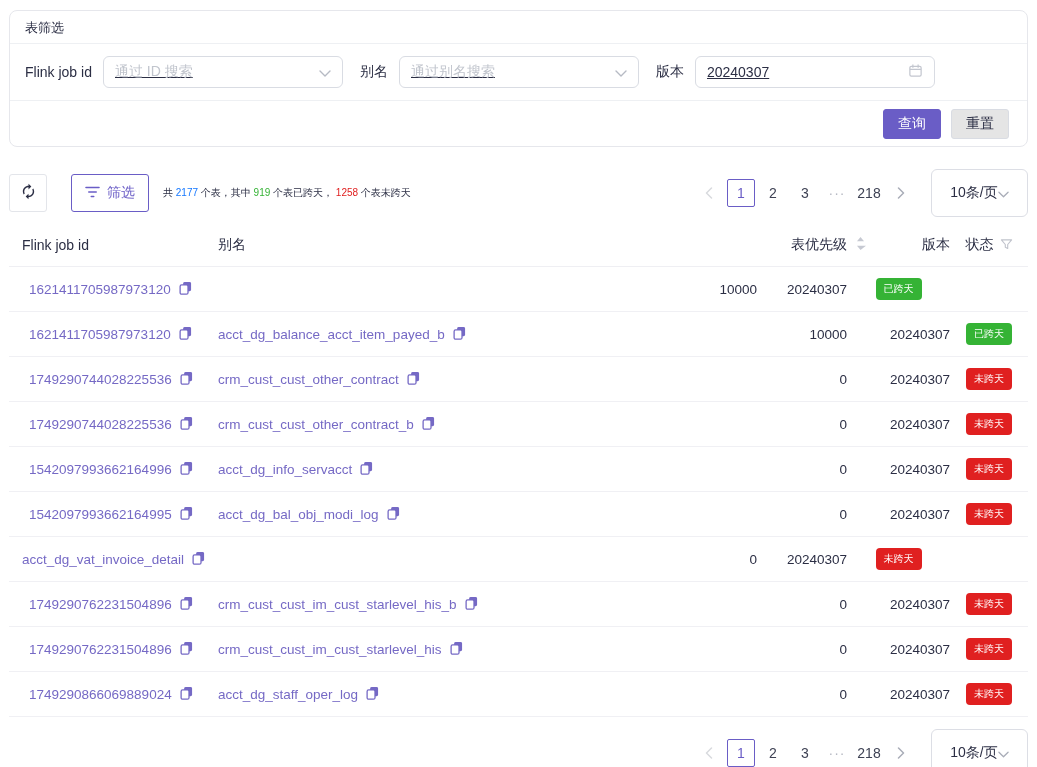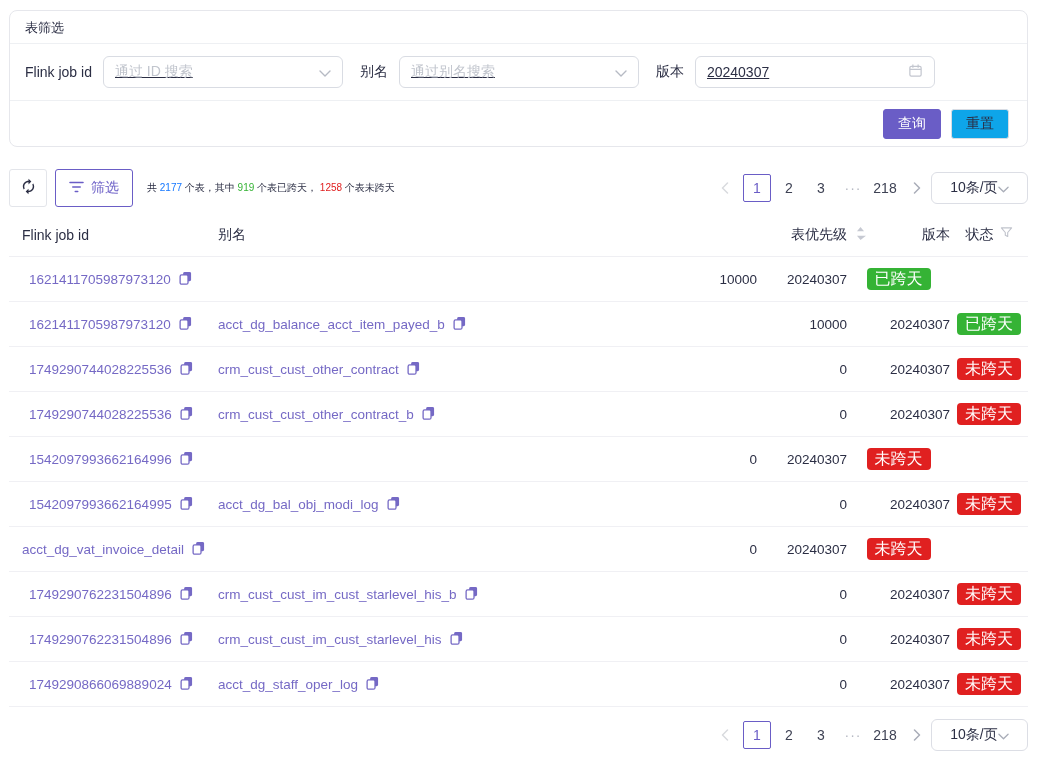--- a/index.html
+++ b/index.html
@@ -21,57 +21,57 @@
   .field .flabel{margin-right:11px;white-space:nowrap;}
   .selectbox,.datebox{
     width:240px;height:32px;border:1px solid #d9dce3;border-radius:6px;background:#fff;
     display:flex;align-items:center;padding:0 11px;text-decoration:underline;
   }
   .selectbox .ph{flex:1;color:#c1c5cd;font-size:14px;overflow:hidden;white-space:nowrap;}
   .datebox input{flex:1;border:0;outline:0;background:transparent;font:inherit;color:var(--text);padding:0;min-width:0;}
   .card-actions{height:46px;border-top:1px solid #eef0f3;display:flex;align-items:center;justify-content:flex-end;gap:10px;padding:0 18px;}
   .btn{height:30px;padding:0 14px;border-radius:3px;font-size:14px;display:inline-flex;align-items:center;cursor:pointer;font-family:inherit;}
   .btn-primary{background:var(--accent);border:1px solid var(--accent);color:#fff;}
-  .btn-default{background:#0ea5e9;border:1px solid #d9dce3;color:var(--text);}
+  .btn-default{background:#e5e5e5;border:1px solid #d9dce3;color:var(--text);}
   
   .toolbar{margin:22px 9px 0;display:flex;align-items:center;}
   .icon-btn{width:38px;height:38px;border:1px solid #e3e5ea;border-radius:3px;background:#fff;display:flex;align-items:center;justify-content:center;color:var(--text);cursor:pointer;}
-  .filter-btn{margin-left:8px;height:38px;padding:0 13px;border:1px solid var(--accent);border-radius:3px;background:#fff;color:var(--accent);display:flex;align-items:center;gap:7px;font-size:14px;cursor:pointer;font-family:inherit;}
+  .filter-btn{margin-left:24px;height:38px;padding:0 13px;border:1px solid var(--accent);border-radius:3px;background:#fff;color:var(--accent);display:flex;align-items:center;gap:7px;font-size:14px;cursor:pointer;font-family:inherit;}
   .summary{margin-left:14px;font-size:10px;white-space:nowrap;}
   .summary .sum-dark{color:var(--text);}
   .summary .sum-blue{color:var(--blue);}
   .summary .sum-green{color:var(--green);}
   .summary .sum-red{color:var(--red);}
   .toolbar .spacer{flex:1;}
   
   .pager{display:flex;align-items:center;}
   .pg-item{min-width:28px;height:28px;display:flex;align-items:center;justify-content:center;font-size:14px;color:#3e4254;margin-left:4px;cursor:pointer;border-radius:2px;}
   .pg-item:first-child{margin-left:0;}
   .pg-active{border:1px solid var(--accent);color:var(--accent);background:#fff;}
   .pg-ellipsis{color:#b6b9c3;letter-spacing:1px;cursor:default;}
   .pg-chevron{color:#a9adb8;}
   .pg-chevron.disabled{color:#d8dade;cursor:default;}
-  .size-select{width:97px;height:32px;border:1px solid #dcdee5;border-radius:6px;background:#fff;display:flex;align-items:center;justify-content:center;font-size:14px;cursor:pointer;}
+  .size-select{margin-left:16px;width:97px;height:48px;border:1px solid #dcdee5;border-radius:6px;background:#fff;display:flex;align-items:center;justify-content:center;font-size:14px;cursor:pointer;}
   
   .table{margin:6px 9px 0;}
   .thead,.trow{display:grid;grid-template-columns:196px 1fr 90px 103px 78px;padding-left:13px;align-items:center;}
   .thead{height:44px;font-size:14px;font-weight:500;border-bottom:1px solid #efeff3;}
   .th-priority{text-align:right;position:relative;}
   .th-priority .sort-icon{position:absolute;right:-19px;top:50%;transform:translateY(-50%);}
   .th-version{text-align:right;}
-  .th-status{display:flex;align-items:flex-start;justify-content:center;gap:6px;}
+  .th-status{display:flex;align-items:flex-end;justify-content:center;gap:6px;}
   .trow{height:45px;border-bottom:1px solid #f0f0f4;font-size:13.5px;}
   .cell-id{padding-left:7px;display:flex;align-items:center;gap:8px;}
   .cell-alias{display:flex;align-items:center;gap:8px;}
   .link{color:var(--link);cursor:pointer;white-space:nowrap;}
   .copy-btn{display:flex;align-items:center;color:var(--link);cursor:pointer;background:none;border:0;padding:0;}
   .cell-priority{text-align:right;}
   .cell-version{text-align:right;}
   .cell-status{display:flex;justify-content:center;}
-  .badge{height:22px;padding:0 8px;border-radius:4px;display:inline-flex;align-items:center;color:#fff;font-size:16px;}
+  .badge{height:22px;padding:0 8px;border-radius:4px;display:inline-flex;align-items:center;color:#fff;font-size:10px;}
   .badge-green{background:var(--green);}
   .badge-red{background:var(--red);}
   
   .footer-bar{margin:12px 9px 0;display:flex;align-items:center;justify-content:flex-end;}
 </style>
 </head>
 <body>
 
 <section class="filter-card">
   <div class="card-title">表筛选</div>
@@ -268,20 +268,29 @@
   <div class="trow">
     <div class="cell-id">
       <span class="link">1542097993662164996</span>
       <button class="copy-btn">
             <span><svg width="13" height="14" viewBox="0 0 14 15">
                 <rect x="4.5" y="1" width="8.5" height="10" rx="1.6" fill="currentColor"></rect>
                 <rect x="1.2" y="4.2" width="8.5" height="10" rx="1.6" fill="#fff" stroke="currentColor" stroke-width="1.4"></rect>
               </svg></span>
           </button>
     </div>
+    <div class="cell-alias">
+      <span class="link">acct_dg_info_servacct</span>
+      <button class="copy-btn">
+            <span><svg width="13" height="14" viewBox="0 0 14 15">
+                <rect x="4.5" y="1" width="8.5" height="10" rx="1.6" fill="currentColor"></rect>
+                <rect x="1.2" y="4.2" width="8.5" height="10" rx="1.6" fill="#fff" stroke="currentColor" stroke-width="1.4"></rect>
+              </svg></span>
+          </button>
+    </div>
     <div class="cell-priority">0</div>
     <div class="cell-version">20240307</div>
     <div class="cell-status">
       <span class="badge badge-red">未跨天</span>
     </div>
   </div>
 
   <div class="trow">
     <div class="cell-id">
       <span class="link">1542097993662164995</span>

